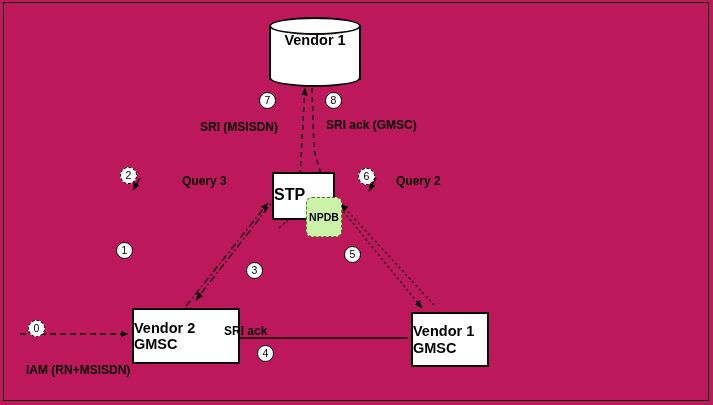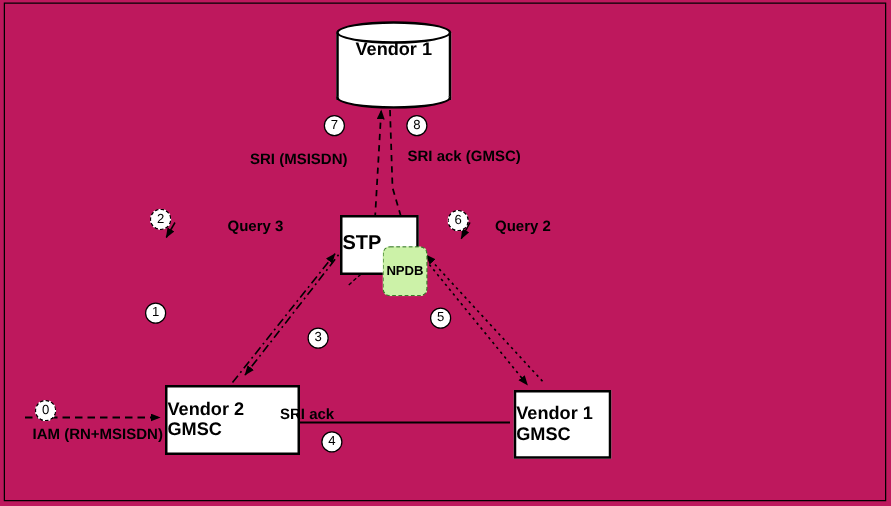--- a/index.html
+++ b/index.html
@@ -270,16 +270,16 @@
   <div class="lbl" style="left:182px; top:174px; font-size:12px;">Query 3</div>
 
   <div class="lbl" style="left:396px; top:174px; font-size:12px;">Query 2</div>
 
 
   <div class="lbl two-line" style="left:224px; top:300px; width:110px;margin-top:24px;">
     <div>SRI ack</div>
   </div>
 
 
-  <div class="lbl" style="left:26px; top:340px;text-align:right;">IAM (RN+MSISDN)</div>
+  <div class="lbl" style="left:26px; top:363px;text-align:right;">IAM (RN+MSISDN)</div>
 
 
 </div>
 
 </body></html>

